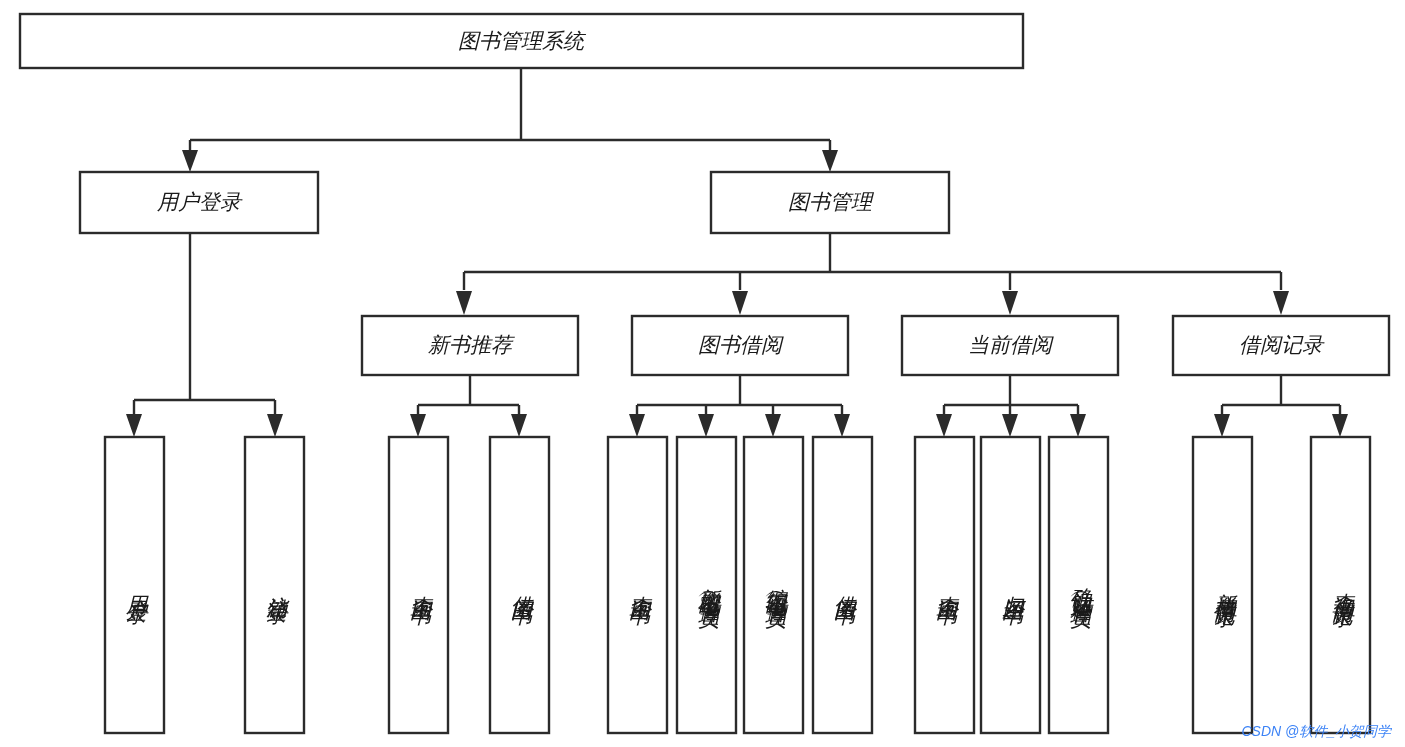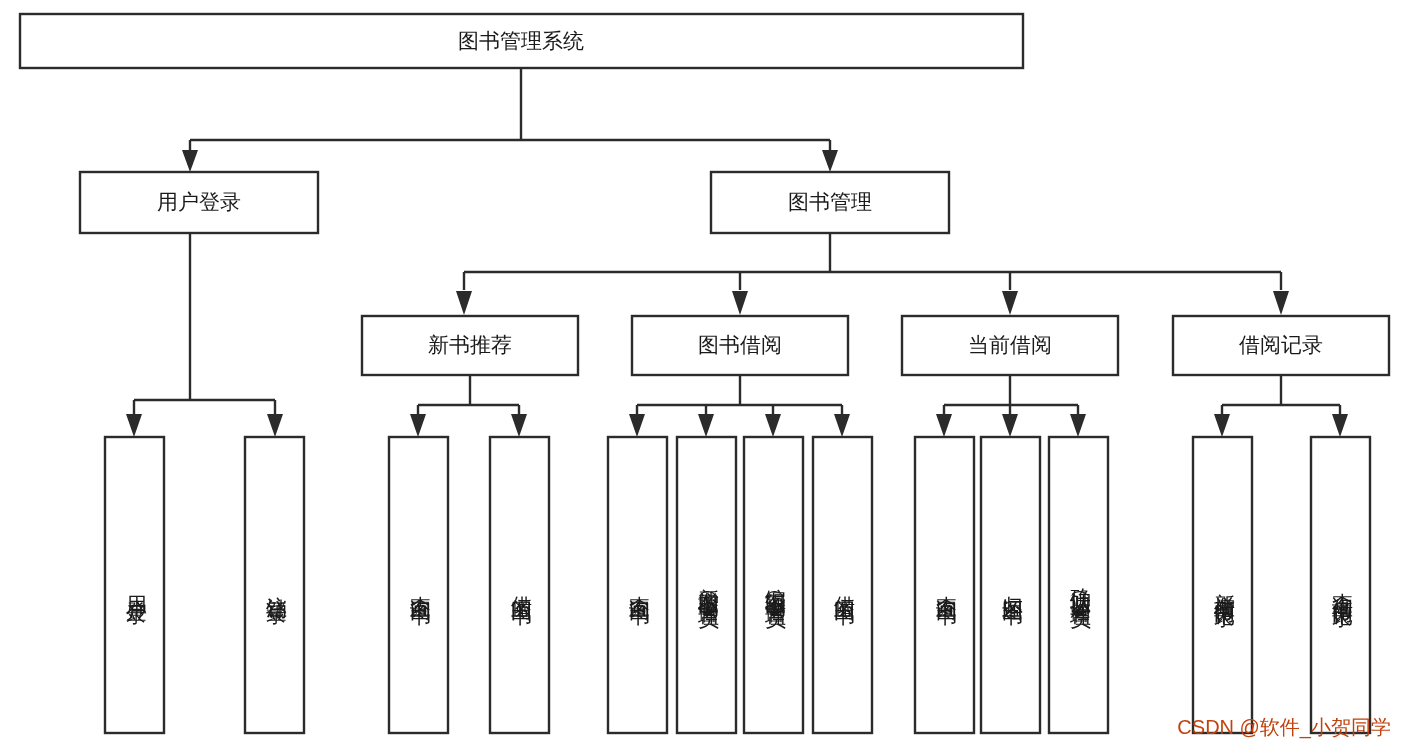--- a/index.html
+++ b/index.html
@@ -11,20 +11,21 @@
     width: 1405px;
     height: 747px;
     font-family: "Liberation Sans", sans-serif;
     overflow: hidden;
   }
   #diagram-root {
     position: relative;
     width: 1405px;
     height: 747px;
     background: #ffffff;
+    font-style: italic;
   }
   svg.flow {
     position: absolute;
     top: 0;
     left: 0;
     width: 1405px;
     height: 747px;
   }
   .box-rect {
     fill: #ffffff;
@@ -55,22 +56,22 @@
     text-anchor: middle;
     dominant-baseline: middle;
     writing-mode: vertical-rl;
     letter-spacing: 3px;
   }
   .watermark {
     position: absolute;
     right: 14px;
     bottom: 6px;
     font-family: "Liberation Sans", sans-serif;
-    font-size: 20px;
-    color: #c2410c;
+    font-size: 14px;
+    color: #3b82f6;
     white-space: nowrap;
     user-select: none;
   }
 </style>
 </head>
 <body>
 
 <div id="diagram-root">
 
   <svg class="flow" viewBox="0 0 1405 747" xmlns="http://www.w3.org/2000/svg">

